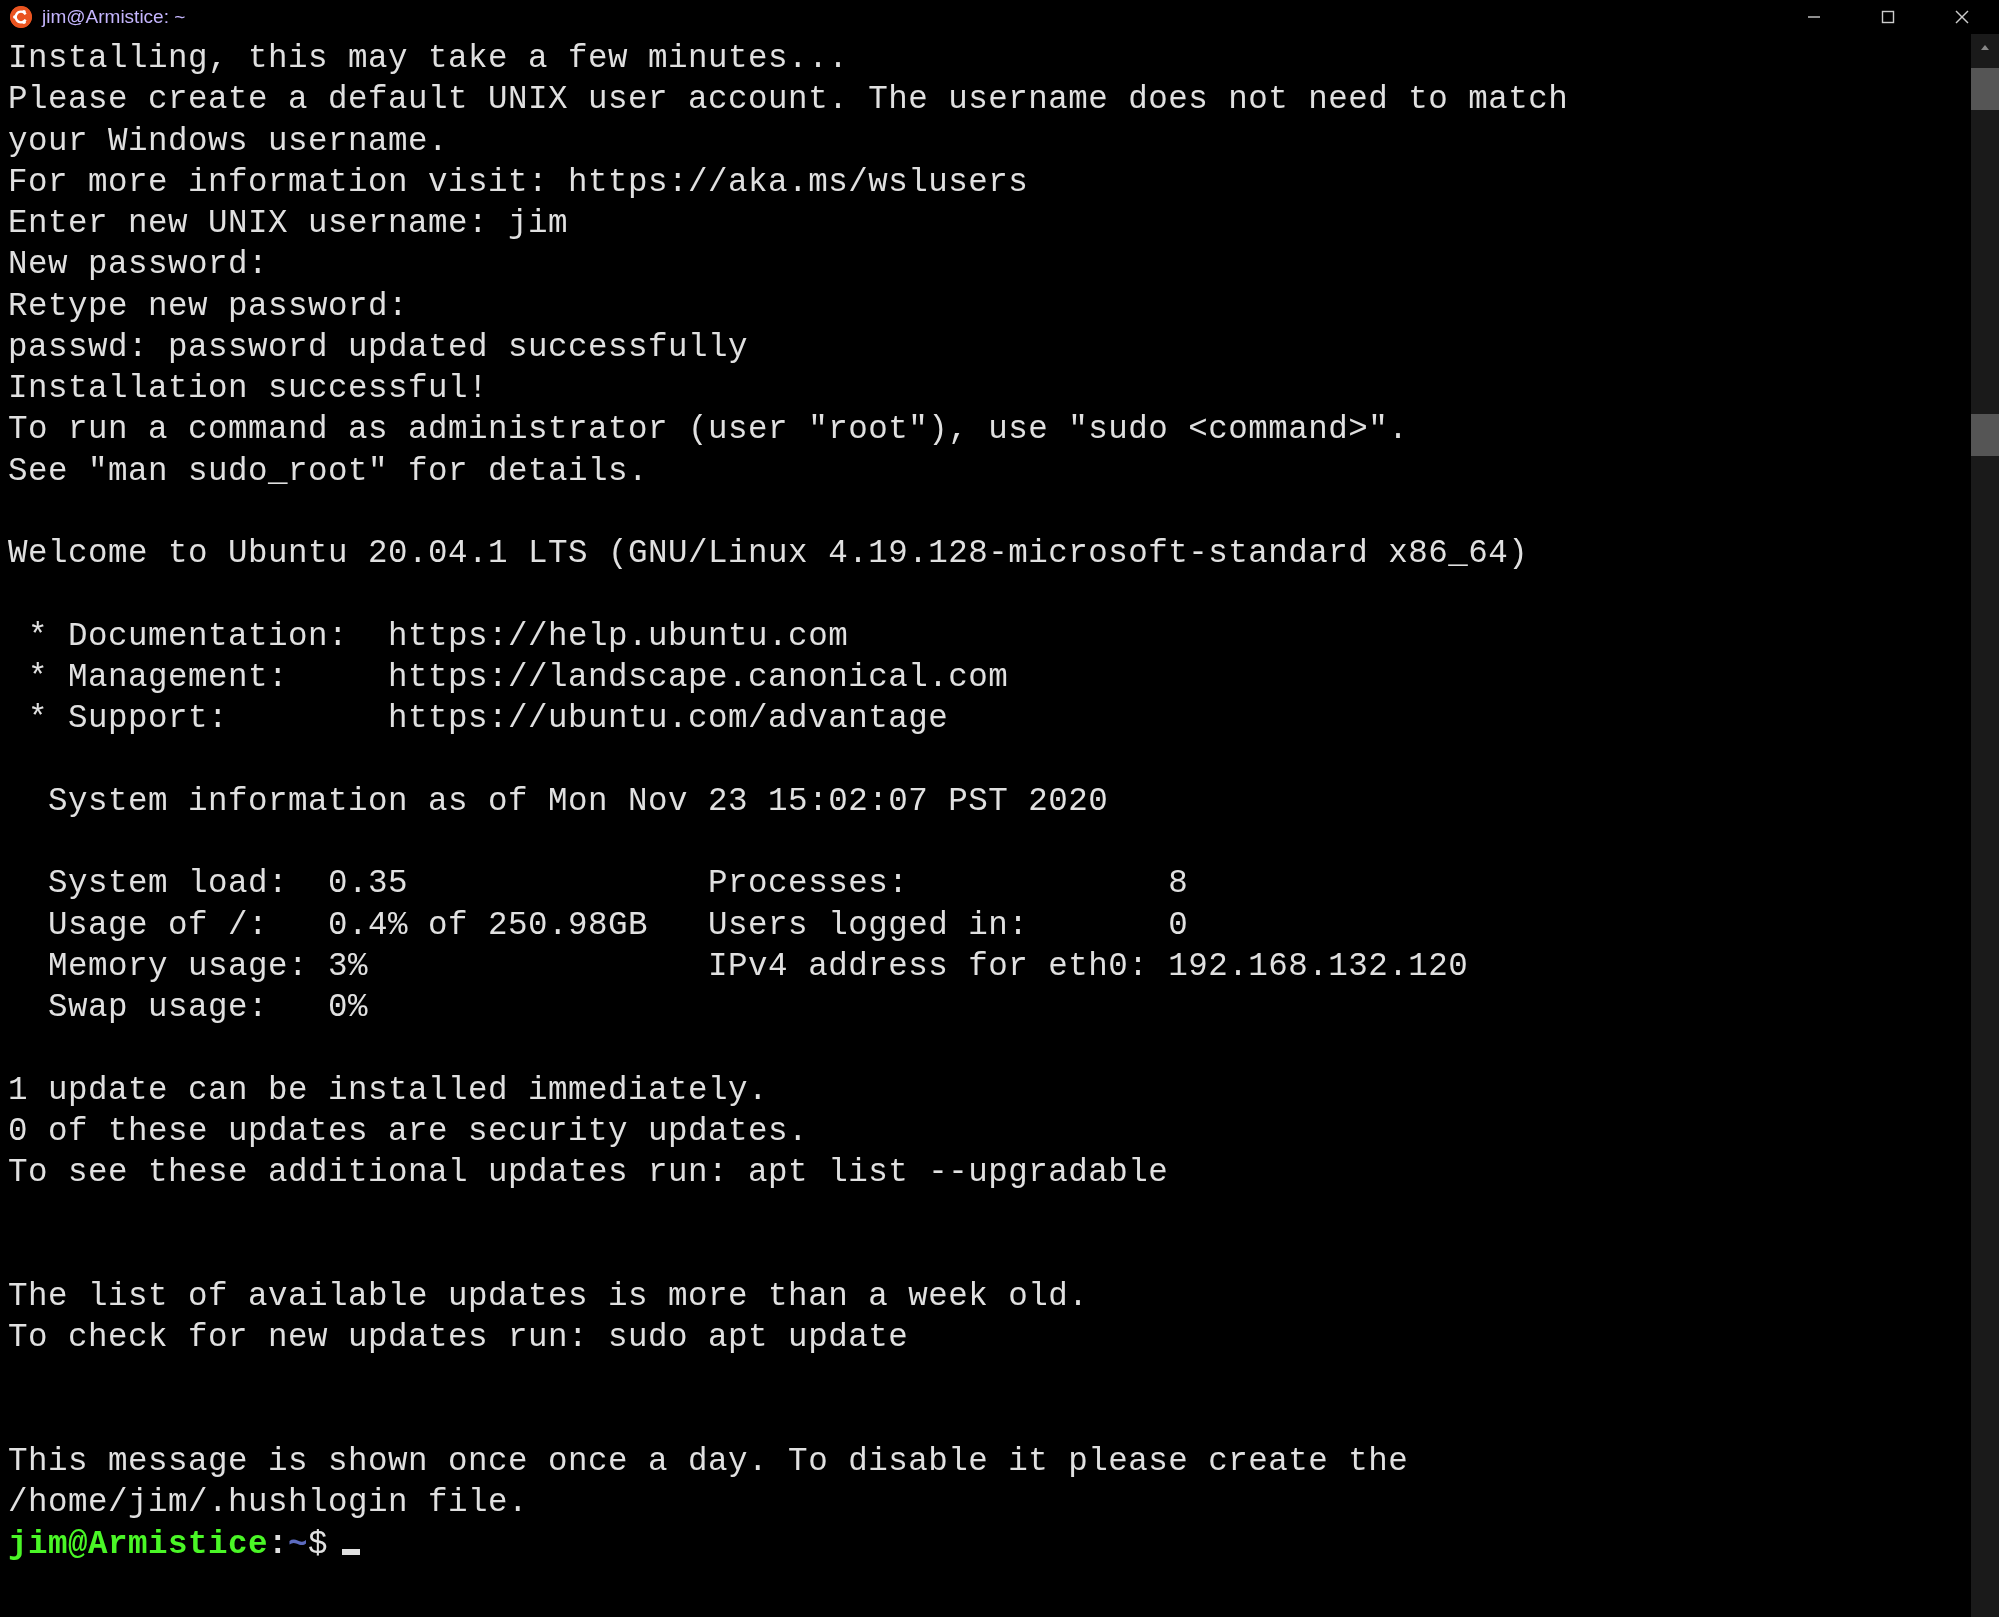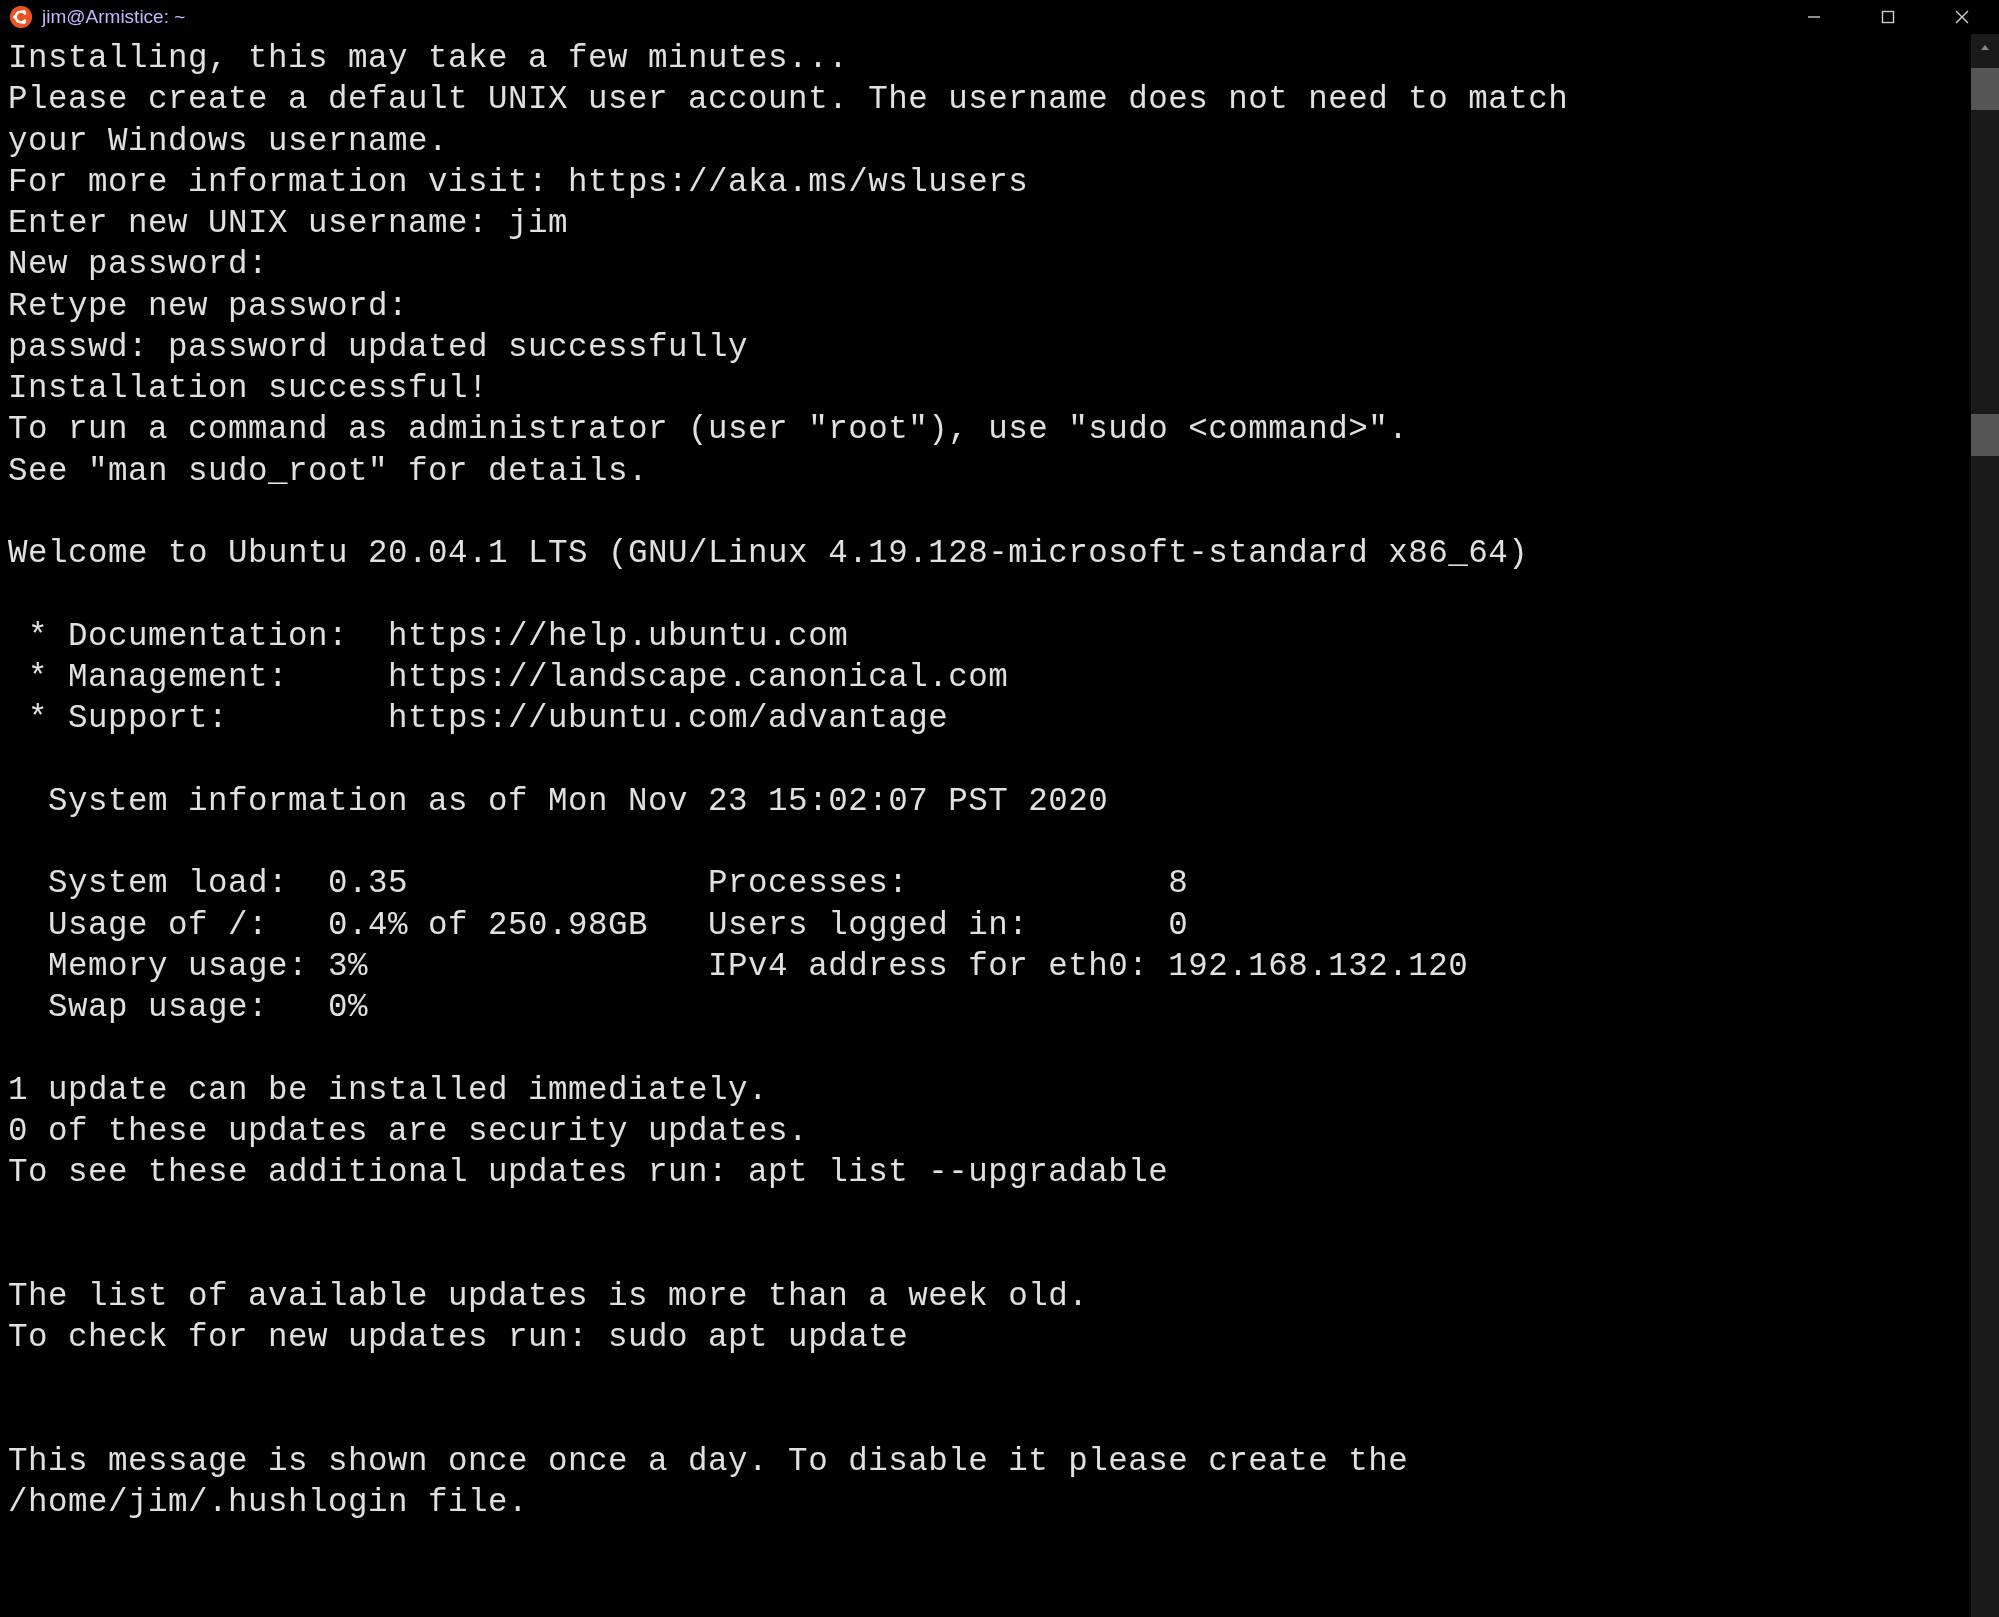--- a/index.html
+++ b/index.html
@@ -133,20 +133,21 @@
       <svg width="16" height="16">
           <line x1="2" y1="2" x2="14" y2="14" stroke-width="1.4"></line>
           <line x1="14" y1="2" x2="2" y2="14" stroke-width="1.4"></line>
         </svg>
     </div>
   </div>
 </div>
 
 <div class="terminal-body">
   <div class="terminal-content" id="term-lines"><div class="terminal-line">Installing, this may take a few minutes...</div><div class="terminal-line">Please create a default UNIX user account. The username does not need to match</div><div class="terminal-line">your Windows username.</div><div class="terminal-line">For more information visit: https://aka.ms/wslusers</div><div class="terminal-line">Enter new UNIX username: jim</div><div class="terminal-line">New password:</div><div class="terminal-line">Retype new password:</div><div class="terminal-line">passwd: password updated successfully</div><div class="terminal-line">Installation successful!</div><div class="terminal-line">To run a command as administrator (user "root"), use "sudo &lt;command&gt;".</div><div class="terminal-line">See "man sudo_root" for details.</div><div class="terminal-line">&nbsp;</div><div class="terminal-line">Welcome to Ubuntu 20.04.1 LTS (GNU/Linux 4.19.128-microsoft-standard x86_64)</div><div class="terminal-line">&nbsp;</div><div class="terminal-line"> * Documentation:  https://help.ubuntu.com</div><div class="terminal-line"> * Management:     https://landscape.canonical.com</div><div class="terminal-line"> * Support:        https://ubuntu.com/advantage</div><div class="terminal-line">&nbsp;</div><div class="terminal-line">  System information as of Mon Nov 23 15:02:07 PST 2020</div><div class="terminal-line">&nbsp;</div><div class="terminal-line">  System load:  0.35               Processes:             8</div><div class="terminal-line">  Usage of /:   0.4% of 250.98GB   Users logged in:       0</div><div class="terminal-line">  Memory usage: 3%                 IPv4 address for eth0: 192.168.132.120</div><div class="terminal-line">  Swap usage:   0%</div><div class="terminal-line">&nbsp;</div><div class="terminal-line">1 update can be installed immediately.</div><div class="terminal-line">0 of these updates are security updates.</div><div class="terminal-line">To see these additional updates run: apt list --upgradable</div><div class="terminal-line">&nbsp;</div><div class="terminal-line">&nbsp;</div><div class="terminal-line">The list of available updates is more than a week old.</div><div class="terminal-line">To check for new updates run: sudo apt update</div><div class="terminal-line">&nbsp;</div><div class="terminal-line">&nbsp;</div><div class="terminal-line">This message is shown once once a day. To disable it please create the</div><div class="terminal-line">/home/jim/.hushlogin file.</div></div>
+  <div class="terminal-content"><span class="prompt-user">jim@Armistice</span><span class="prompt-colon">:</span><span class="prompt-path">~</span><span class="prompt-dollar">$</span><span class="cursor"></span></div>
 
   <div class="scrollbar">
     <div class="scrollbar-track">
       <div class="scrollbar-up">
         <svg width="12" height="12">
             <path d="M6 3 L10 8 L2 8 Z" fill="#888"></path>
           </svg>
       </div>
       <div class="scrollbar-thumb" style="top:34px"></div>
       <div class="scrollbar-thumb" style="top:380px"></div>

